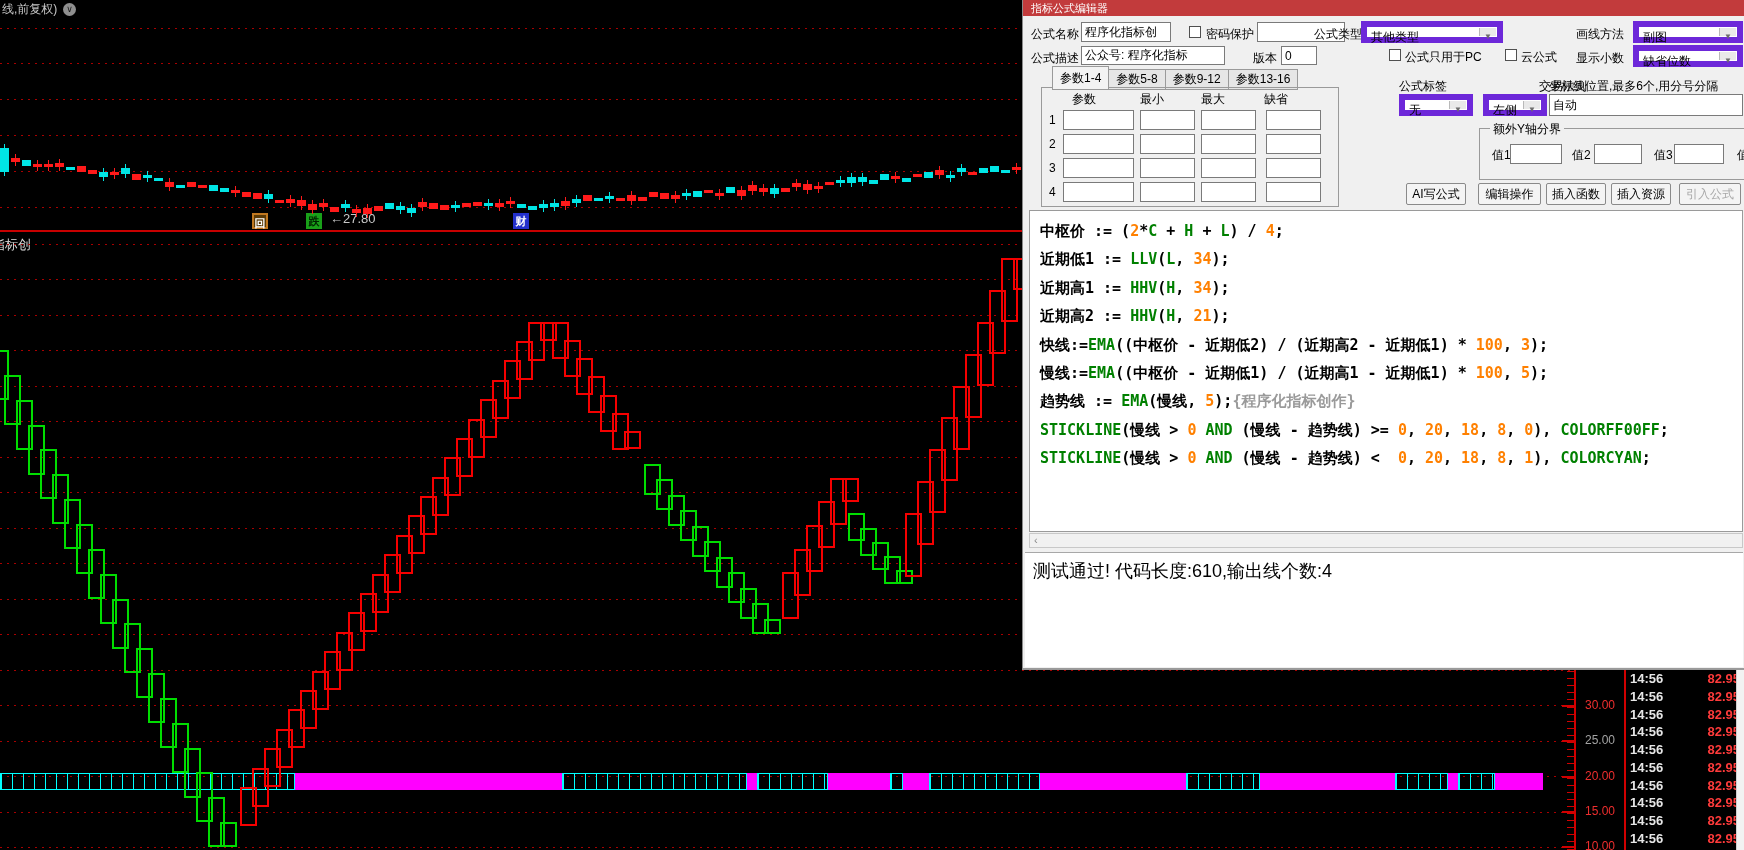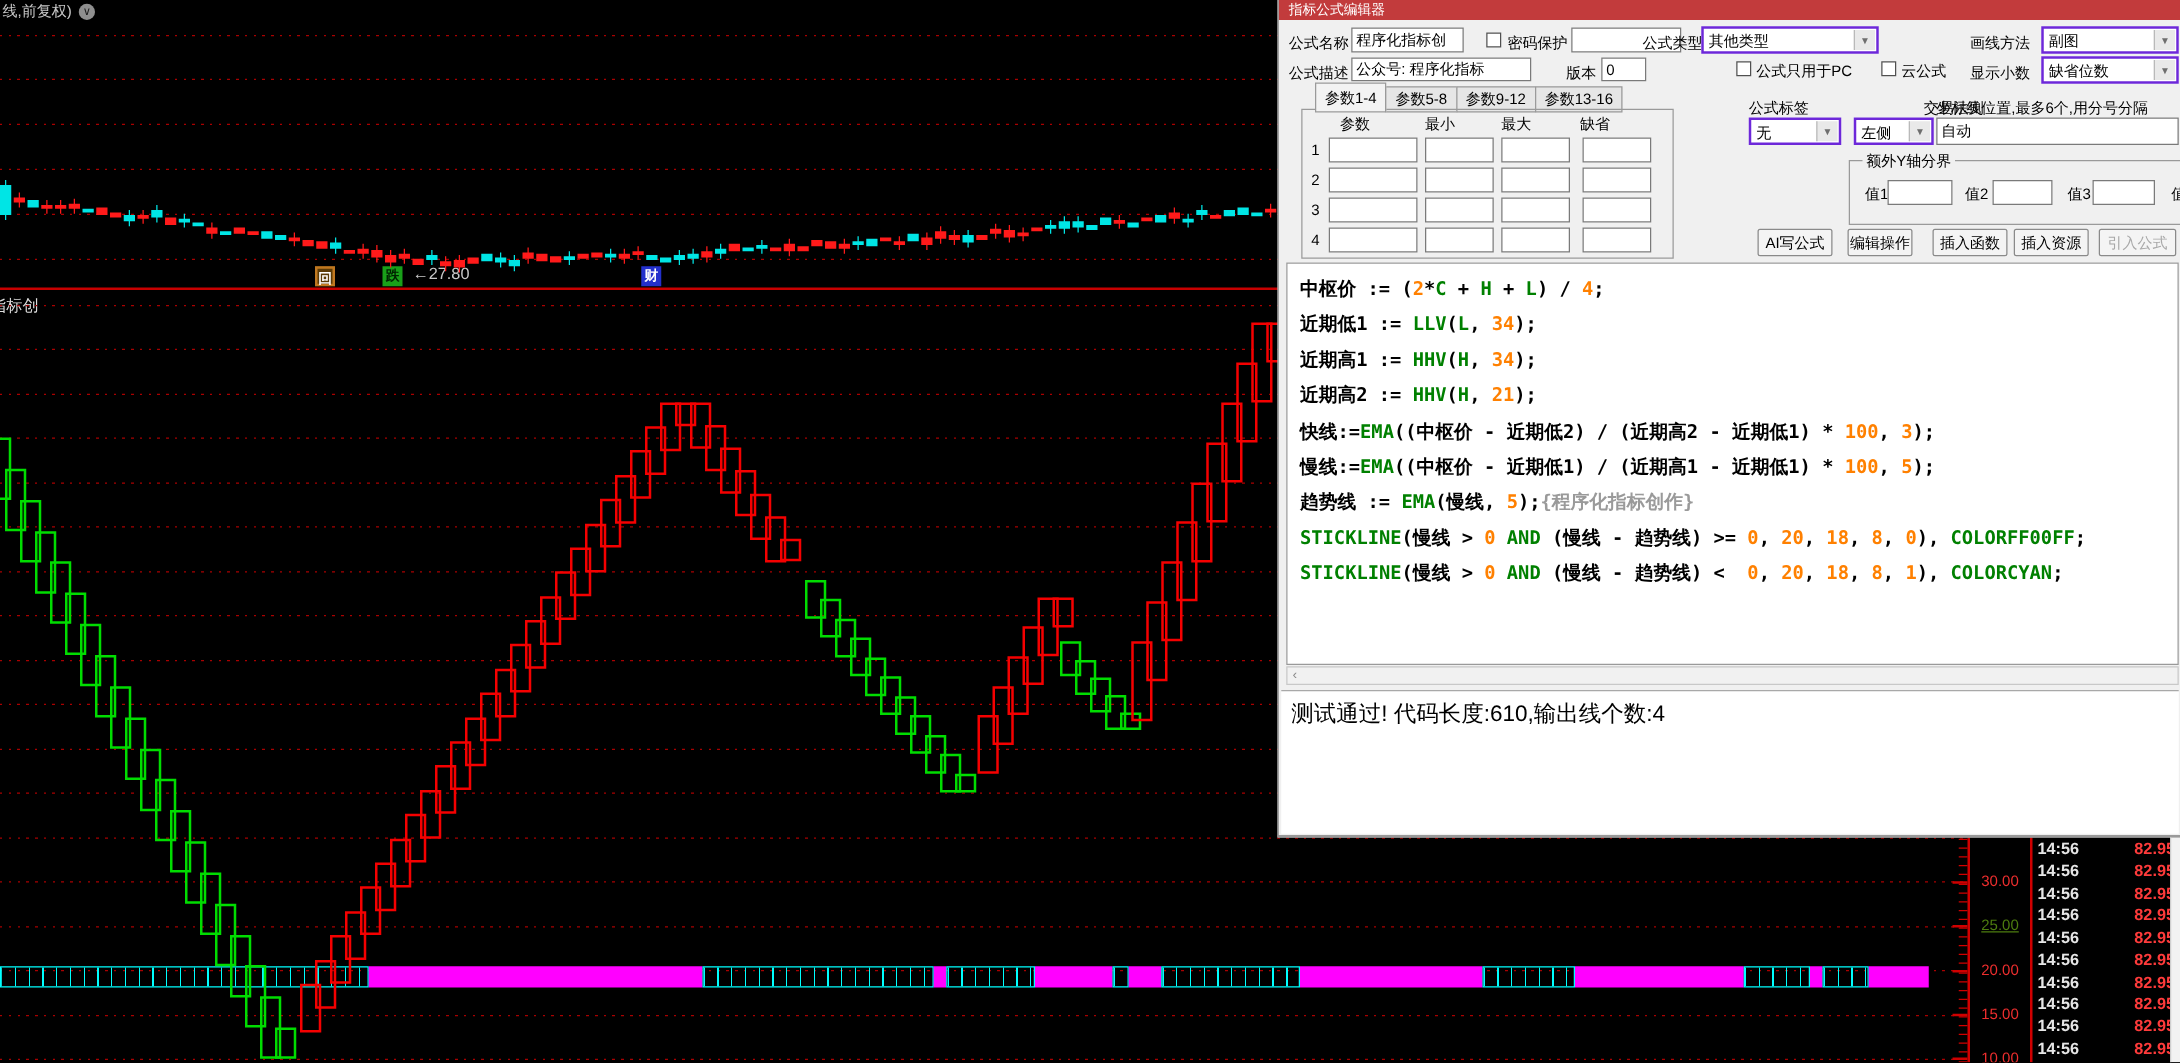--- a/index.html
+++ b/index.html
@@ -20,21 +20,21 @@
   .trow-p{position:absolute;color:#ff3b3b;font-size:13px;font-weight:bold;text-align:right;}
   
   #dlg{position:absolute;left:1022px;top:0;width:722px;height:670px;background:#f0f0f0;
        border-left:1px solid #8a8a8a;border-bottom:2px solid #9a9a9a;box-sizing:border-box;
        overflow:hidden;color:#000;font-size:12px;}
   .titlebar{position:absolute;left:0;top:0;width:100%;height:16px;background:#c23b3c;color:#fff;
             font-size:11px;line-height:16px;padding-left:8px;box-sizing:border-box;}
   .lbl{position:absolute;white-space:nowrap;}
   .inp{position:absolute;background:#fff;border:1px solid #7a7a7a;box-sizing:border-box;
        font:12px "Liberation Sans",sans-serif;padding:0 3px;outline:none;}
-  .dd{position:absolute;background:#fff;border:2px solid #6d28d9;box-sizing:border-box;height:22px;}
+  .dd{position:absolute;background:#fff;border:6px solid #6d28d9;box-sizing:border-box;height:22px;}
   .dd .txt{position:absolute;left:4px;top:0;line-height:20px;white-space:nowrap;}
   .dd .ar{position:absolute;right:1px;top:1px;bottom:1px;width:16px;background:#e9e9e9;
           border-left:1px solid #b9b9b9;color:#6e6e6e;text-align:center;font-size:8px;line-height:18px;}
   .cb{position:absolute;width:12px;height:12px;background:#fff;border:1px solid #505050;box-sizing:border-box;}
   .btn{position:absolute;height:22px;background:#f4f4f4;border:1px solid #8a8a8a;border-radius:2px;
        text-align:center;line-height:20px;box-sizing:border-box;cursor:default;white-space:nowrap;}
   #tabs{position:absolute;left:29px;top:66px;display:flex;align-items:flex-end;}
   .tab{height:19px;line-height:19px;padding:0 7px;background:#e6e6e6;border:1px solid #9a9a9a;
        margin-right:-1px;white-space:nowrap;}
   .tab.active{height:22px;line-height:22px;background:#f3f3f3;position:relative;z-index:2;}
@@ -372,21 +372,21 @@
         <div style="position: absolute; left: 1567px; top: 813px; width: 7px; height: 1px; background: rgb(208, 0, 0);"></div>
         <div style="position: absolute; left: 1567px; top: 820px; width: 7px; height: 1px; background: rgb(208, 0, 0);"></div>
         <div style="position: absolute; left: 1567px; top: 827px; width: 7px; height: 1px; background: rgb(208, 0, 0);"></div>
         <div style="position: absolute; left: 1567px; top: 834px; width: 7px; height: 1px; background: rgb(208, 0, 0);"></div>
         <div style="position: absolute; left: 1567px; top: 841px; width: 7px; height: 1px; background: rgb(208, 0, 0);"></div>
         <div style="position: absolute; left: 1567px; top: 849px; width: 7px; height: 1px; background: rgb(208, 0, 0);"></div>
       </div>
     <div id="gen-axis-labels">
         <div style="position: absolute; left: 1585px; top: 698px; color: rgb(238, 46, 46); font-size: 12px;">30.00</div>
         <div style="position: absolute; left: 1562px; top: 705px; width: 12px; height: 2px; background: rgb(208, 0, 0);"></div>
-        <div style="position: absolute; left: 1585px; top: 733px; color: #4d7c0f; font-size: 12px; text-decoration: underline;">25.00</div>
+        <div style="position: absolute; left: 1585px; top: 733px; color: #a3a3a3; font-size: 12px;">25.00</div>
         <div style="position: absolute; left: 1562px; top: 740px; width: 12px; height: 2px; background: rgb(208, 0, 0);"></div>
         <div style="position: absolute; left: 1585px; top: 769px; color: rgb(238, 46, 46); font-size: 12px;">20.00</div>
         <div style="position: absolute; left: 1562px; top: 776px; width: 12px; height: 2px; background: rgb(208, 0, 0);"></div>
         <div style="position: absolute; left: 1585px; top: 804px; color: rgb(238, 46, 46); font-size: 12px;">15.00</div>
         <div style="position: absolute; left: 1562px; top: 811px; width: 12px; height: 2px; background: rgb(208, 0, 0);"></div>
         <div style="position: absolute; left: 1585px; top: 839px; color: rgb(238, 46, 46); font-size: 12px;">10.00</div>
         <div style="position: absolute; left: 1562px; top: 846px; width: 12px; height: 2px; background: rgb(208, 0, 0);"></div>
       </div>
     <div id="gen-ticker">
         <div class="trow-t" style="position: absolute; left: 1630px; top: 671px; width: 50px;">14:56</div>
@@ -498,21 +498,21 @@
       <span class="lbl" style="left:12px;top:18px;">值1</span>
       <input class="inp" style="left: 30px; top: 15px; width: 52px; height: 20px;">
       <span class="lbl" style="left:92px;top:18px;">值2</span>
       <input class="inp" style="left: 114px; top: 15px; width: 48px; height: 20px;">
       <span class="lbl" style="left:174px;top:18px;">值3</span>
       <input class="inp" style="left: 194px; top: 15px; width: 50px; height: 20px;">
       <span class="lbl" style="left:257px;top:18px;">值</span>
     </div>
 
     <div class="btn" style="left:383px;top:183px;width:60px;">AI写公式</div>
-    <div class="btn" style="left:455px;top:183px;width:52px;">编辑操作</div>
+    <div class="btn" style="left:455px;top:183px;width:63px;">编辑操作</div>
     <div class="btn" style="left:523px;top:183px;width:60px;">插入函数</div>
     <div class="btn" style="left:588px;top:183px;width:60px;">插入资源</div>
     <div class="btn" style="left:656px;top:183px;width:62px;color:#a8a8a8;">引入公式</div>
 
     <div class="codebox">
         <div id="code-lines">
           <div class="code-line"><span class="tk">中枢价 := (</span><span class="tn">2</span><span class="tk">*</span><span class="tf">C</span><span class="tk"> + </span><span class="tf">H</span><span class="tk"> + </span><span class="tf">L</span><span class="tk">) / </span><span class="tn">4</span><span class="tk">;</span></div>
           <div class="code-line"><span class="tk">近期低1 := </span><span class="tf">LLV</span><span class="tk">(</span><span class="tf">L</span><span class="tk">, </span><span class="tn">34</span><span class="tk">);</span></div>
           <div class="code-line"><span class="tk">近期高1 := </span><span class="tf">HHV</span><span class="tk">(</span><span class="tf">H</span><span class="tk">, </span><span class="tn">34</span><span class="tk">);</span></div>
           <div class="code-line"><span class="tk">近期高2 := </span><span class="tf">HHV</span><span class="tk">(</span><span class="tf">H</span><span class="tk">, </span><span class="tn">21</span><span class="tk">);</span></div>

